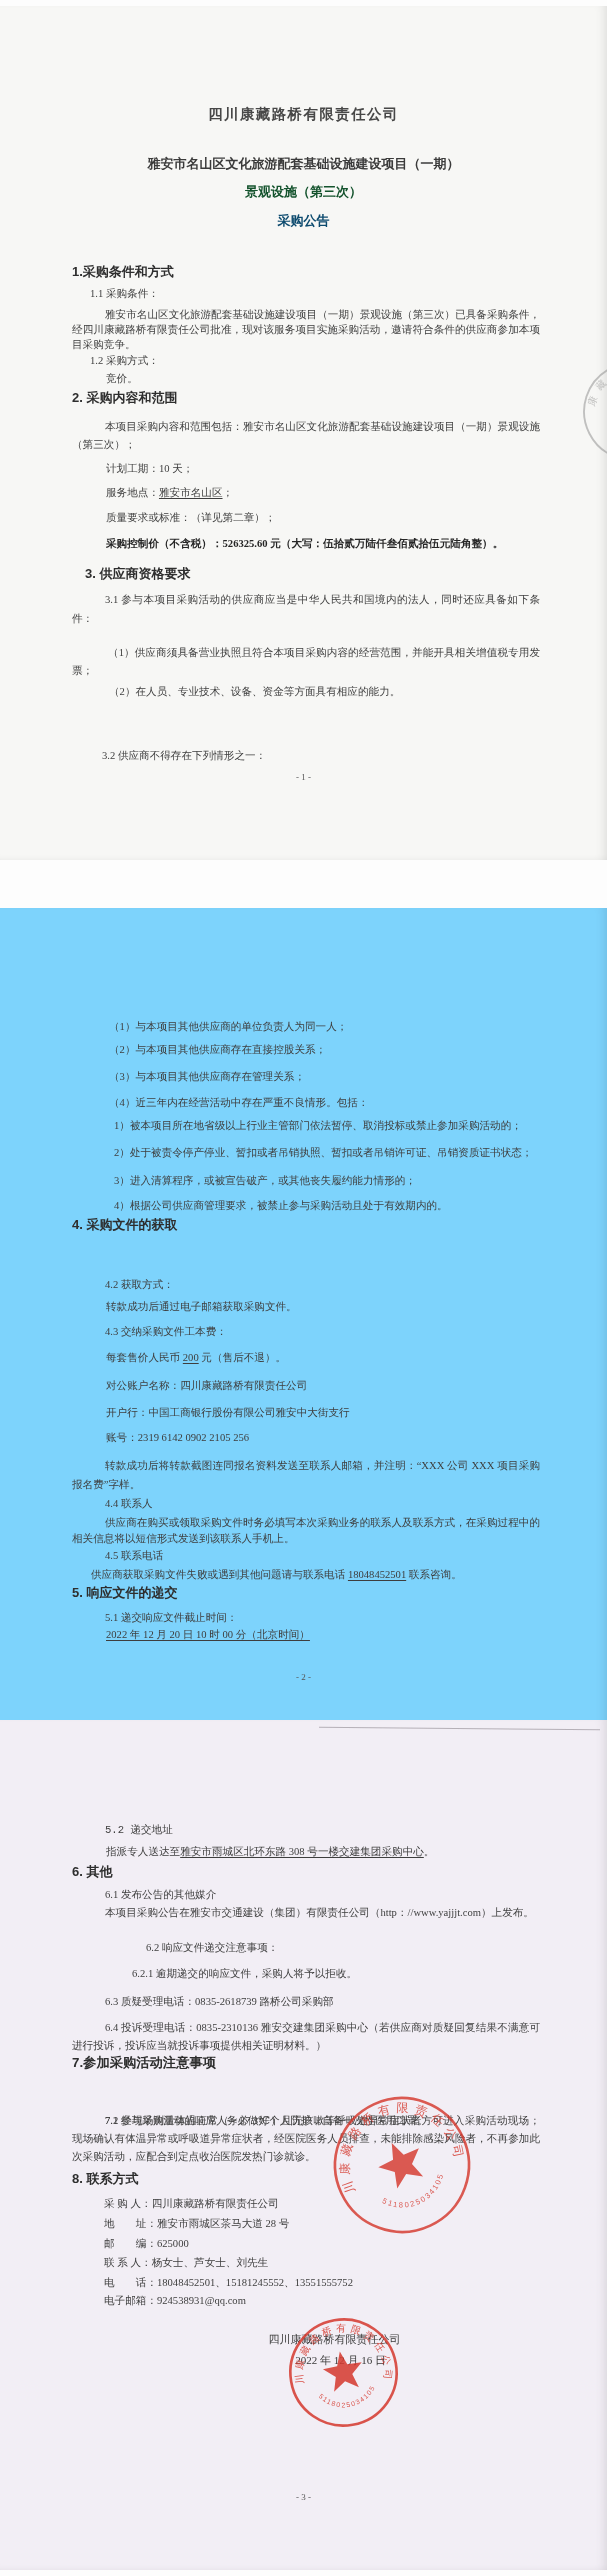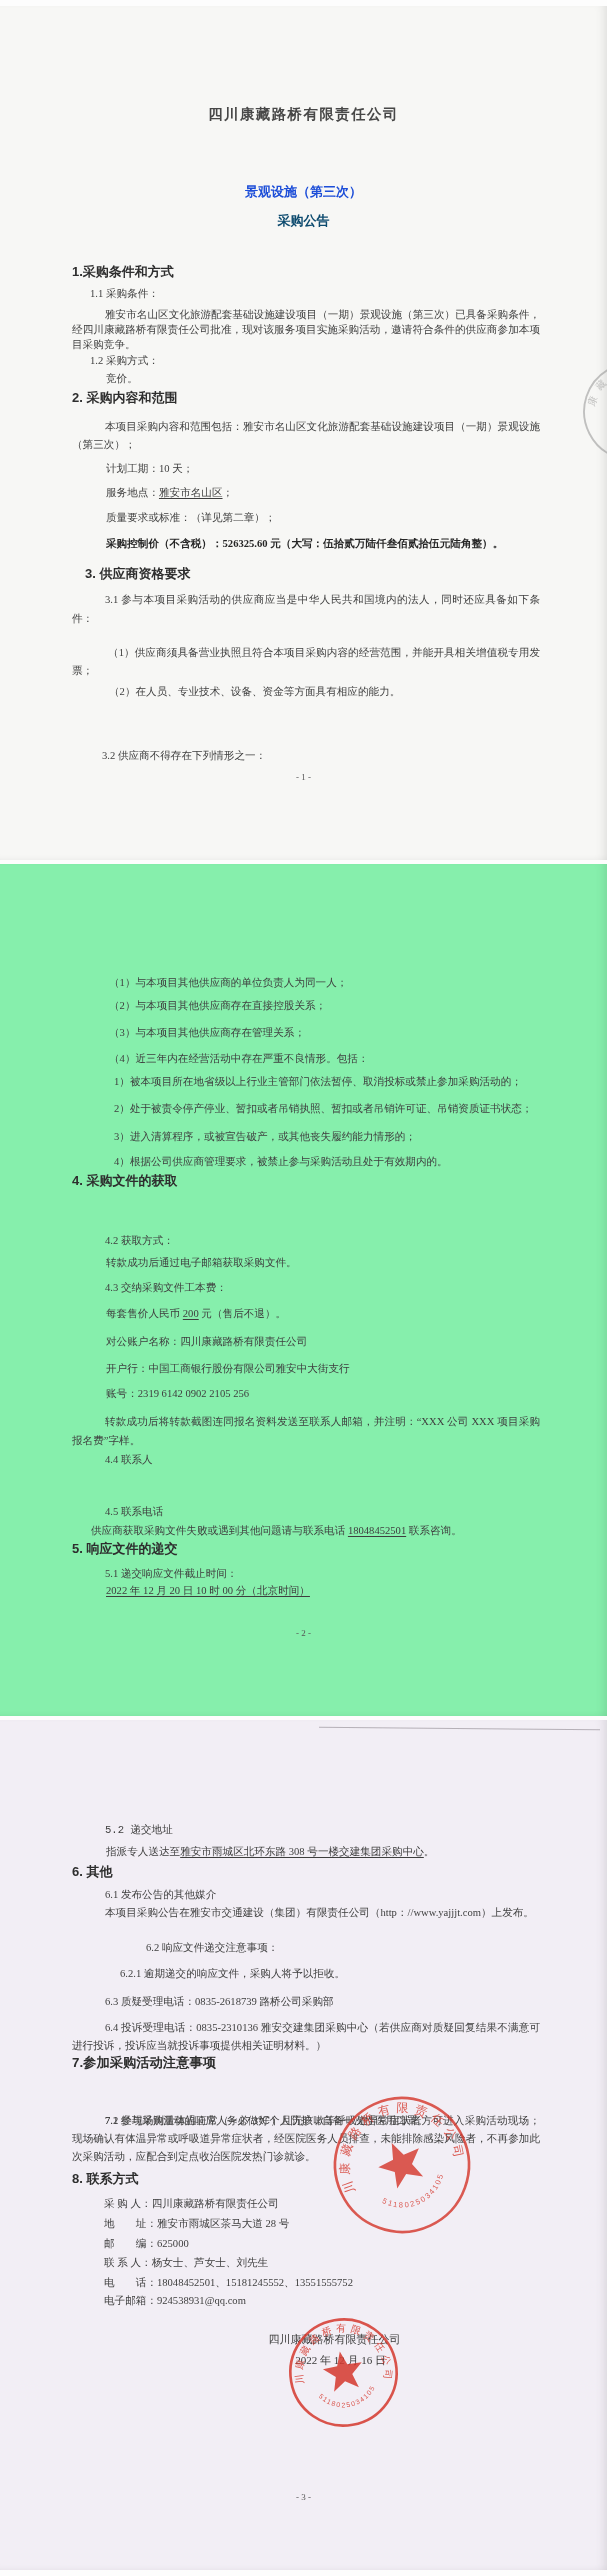--- a/index.html
+++ b/index.html
@@ -1,42 +1,43 @@
 <!DOCTYPE html>
 <html style="font-size:12px"><head>
 <meta charset="utf-8">
 <style>
   html,body{margin:0;padding:0;background:#ffffff;}
   .canvas{position:relative;width:607px;height:2576px;background:#fdfdfd;overflow:hidden;
           font-family:"Liberation Serif","DejaVu Serif",serif;color:#3e3e3e;}
   .page{position:absolute;left:0;width:607px;overflow:hidden;
         box-shadow:inset -9px 0 10.6px -7.6px rgba(0,0,0,0.12), inset 0 -6px 7.6px -6px rgba(0,0,0,0.05);}
   .page1{top:6px;height:854px;background:#f7f7f5;}
-  .page2{top:864px;height:852px;background:#86efac;}
+  .page2{top:908px;height:852px;background:#7dd3fc;}
   .page3{top:1720px;height:850px;background:#f2eef5;}
   .line{position:absolute;white-space:nowrap;font-size:10.6px;line-height:12px;}
   .para{position:absolute;left:72px;width:468px;font-size:10.6px;text-align:justify;}
   .center{left:0;width:607px;text-align:center;}
   .sans{font-family:"Liberation Sans","DejaVu Sans",sans-serif;}
   .h{font-family:"Liberation Sans","DejaVu Sans",sans-serif;font-weight:700;font-size:13px;color:#2e2e2e;}
   .bold{font-weight:700;color:#262626;}
   .useg{text-decoration:underline;text-decoration-thickness:0.8px;text-underline-offset:2.3px;}
   .pagenum{font-size:9px;color:#555;}
   .crease{position:absolute;top:7.6px;left:319px;width:281px;border-top:1.5px solid rgba(70,60,70,0.35);transform:rotate(0.5deg);}
   .stamp{position:absolute;}
   .sig{position:absolute;width:243px;text-align:center;font-size:11px;color:#3a3a3a;}
 </style>
 </head>
 <body>
 
 <div class="canvas">
 
   <section class="page page1">
     <div class="line center sans" style="top:102px;font-size:14.4px;font-weight:600;letter-spacing:1.5px;color:#474747;">四川康藏路桥有限责任公司</div>
-    <div class="line center sans" style="top:180px;font-size:13px;font-weight:600;color:#1d4ed8;">景观设施（第三次）</div>
+    <div class="line center sans" style="top:152px;font-size:13px;font-weight:600;color:#3b3b3b;">雅安市名山区文化旅游配套基础设施建设项目（一期）</div>
+    <div class="line center sans" style="top:180px;font-size:13px;font-weight:600;color:#14532d;">景观设施（第三次）</div>
     <div class="line center sans" style="top:209px;font-size:13px;font-weight:600;color:#0c4a6e;">采购公告</div>
 
     <div class="line h" style="top:260px;left:72px;">1.采购条件和方式</div>
     <div class="line" style="top:282px;left:90px;">1.1 采购条件：</div>
     <div class="para" style="top:301px;line-height:15px;text-indent:33px;">雅安市名山区文化旅游配套基础设施建设项目（一期）景观设施（第三次）已具备采购条件，经四川康藏路桥有限责任公司批准，现对该服务项目实施采购活动，邀请符合条件的供应商参加本项目采购竞争。</div>
     <div class="line" style="top:349px;left:90px;">1.2 采购方式：</div>
     <div class="line" style="top:367px;left:106px;">竞价。</div>
 
     <div class="line h" style="top:386px;left:72px;">2. 采购内容和范围</div>
     <div class="para" style="top:412px;line-height:17.5px;text-indent:33px;">本项目采购内容和范围包括：雅安市名山区文化旅游配套基础设施建设项目（一期）景观设施（第三次）；</div>
@@ -79,41 +80,42 @@
     <div class="line h" style="top:311px;left:72px;">4. 采购文件的获取</div>
     <div class="line" style="top:371px;left:105px;">4.2 获取方式：</div>
     <div class="line" style="top:393px;left:106px;">转款成功后通过电子邮箱获取采购文件。</div>
     <div class="line" style="top:418px;left:105px;">4.3 交纳采购文件工本费：</div>
     <div class="line" style="top:444px;left:106px;"><span>每套售价人民币 </span><span class="useg">200</span><span> 元（售后不退）。</span></div>
     <div class="line" style="top:472px;left:106px;">对公账户名称：四川康藏路桥有限责任公司</div>
     <div class="line" style="top:499px;left:106px;">开户行：中国工商银行股份有限公司雅安中大街支行</div>
     <div class="line" style="top:524px;left:106px;">账号：2319 6142 0902 2105 256</div>
     <div class="para" style="top:548px;line-height:19px;text-indent:33px;">转款成功后将转款截图连同报名资料发送至联系人邮箱，并注明：“XXX 公司 XXX 项目采购报名费”字样。</div>
     <div class="line" style="top:590px;left:105px;">4.4 联系人</div>
+    <div class="para" style="top:607px;line-height:16px;text-indent:33px;">供应商在购买或领取采购文件时务必填写本次采购业务的联系人及联系方式，在采购过程中的相关信息将以短信形式发送到该联系人手机上。</div>
     <div class="line" style="top:642px;left:105px;">4.5 联系电话</div>
     <div class="line" style="top:661px;left:91px;"><span>供应商获取采购文件失败或遇到其他问题请与联系电话 </span><span class="useg">18048452501</span><span> 联系咨询。</span></div>
 
     <div class="line h" style="top:679px;left:72px;">5. 响应文件的递交</div>
     <div class="line" style="top:704px;left:105px;">5.1 递交响应文件截止时间：</div>
     <div class="line" style="top:721px;left:106px;"><span class="useg">2022 年 12 月 20 日 10 时 00 分（北京时间）</span></div>
 
     <div class="line center pagenum" style="top:763px;">- 2 -</div>
   </section>
 
   <section class="page page3">
     <div class="crease"></div>
 
     <div class="line" style="top:104px;left:105px;font-family:Liberation Mono, monospace;">5.2 递交地址</div>
     <div class="line" style="top:126px;left:106px;"><span>指派专人送达至</span><span class="useg">雅安市雨城区北环东路 308 号一楼交建集团采购中心</span><span>。</span></div>
 
     <div class="line h" style="top:146px;left:72px;">6. 其他</div>
     <div class="line" style="top:169px;left:105px;">6.1 发布公告的其他媒介</div>
     <div class="para" style="top:184px;line-height:18px;text-indent:33px;">本项目采购公告在雅安市交通建设（集团）有限责任公司（http：//www.yajjjt.com）上发布。</div>
     <div class="line" style="top:222px;left:105px;padding-left:41px;">6.2 响应文件递交注意事项：</div>
-    <div class="line" style="top:248px;left:78px;padding-left:42px;">6.2.1 逾期递交的响应文件，采购人将予以拒收。</div>
+    <div class="line" style="top:248px;left:90px;padding-left:42px;">6.2.1 逾期递交的响应文件，采购人将予以拒收。</div>
     <div class="line" style="top:276px;left:105px;">6.3 质疑受理电话：0835-2618739 路桥公司采购部</div>
     <div class="para" style="top:299px;line-height:18px;text-indent:33px;">6.4 投诉受理电话：0835-2310136 雅安交建集团采购中心（若供应商对质疑回复结果不满意可进行投诉，投诉应当就投诉事项提供相关证明材料。）</div>
 
     <div class="line h" style="top:337px;left:72px;font-size:13.3px;">7.参加采购活动注意事项</div>
     <div class="line" style="top:367px;left:105px;margin-top:28px;">7.1 参与采购活动的响应人务必做好个人防护，自备一次性医用口罩。</div>
     <div class="para" style="top:392px;line-height:18px;text-indent:33px;">7.2 经现场测量体温正常（＜37.3℃）且无咳嗽等呼吸道异常症状者方可进入采购活动现场；现场确认有体温异常或呼吸道异常症状者，经医院医务人员排查，未能排除感染风险者，不再参加此次采购活动，应配合到定点收治医院发热门诊就诊。</div>
 
     <div class="line h" style="top:453px;left:72px;">8. 联系方式</div>
     <div class="line" style="top:478px;left:104px;"><span>采 购 人：</span><span>四川康藏路桥有限责任公司</span></div>
     <div class="line" style="top:498px;left:104px;"><span>地　　址：</span><span>雅安市雨城区茶马大道 28 号</span></div>

